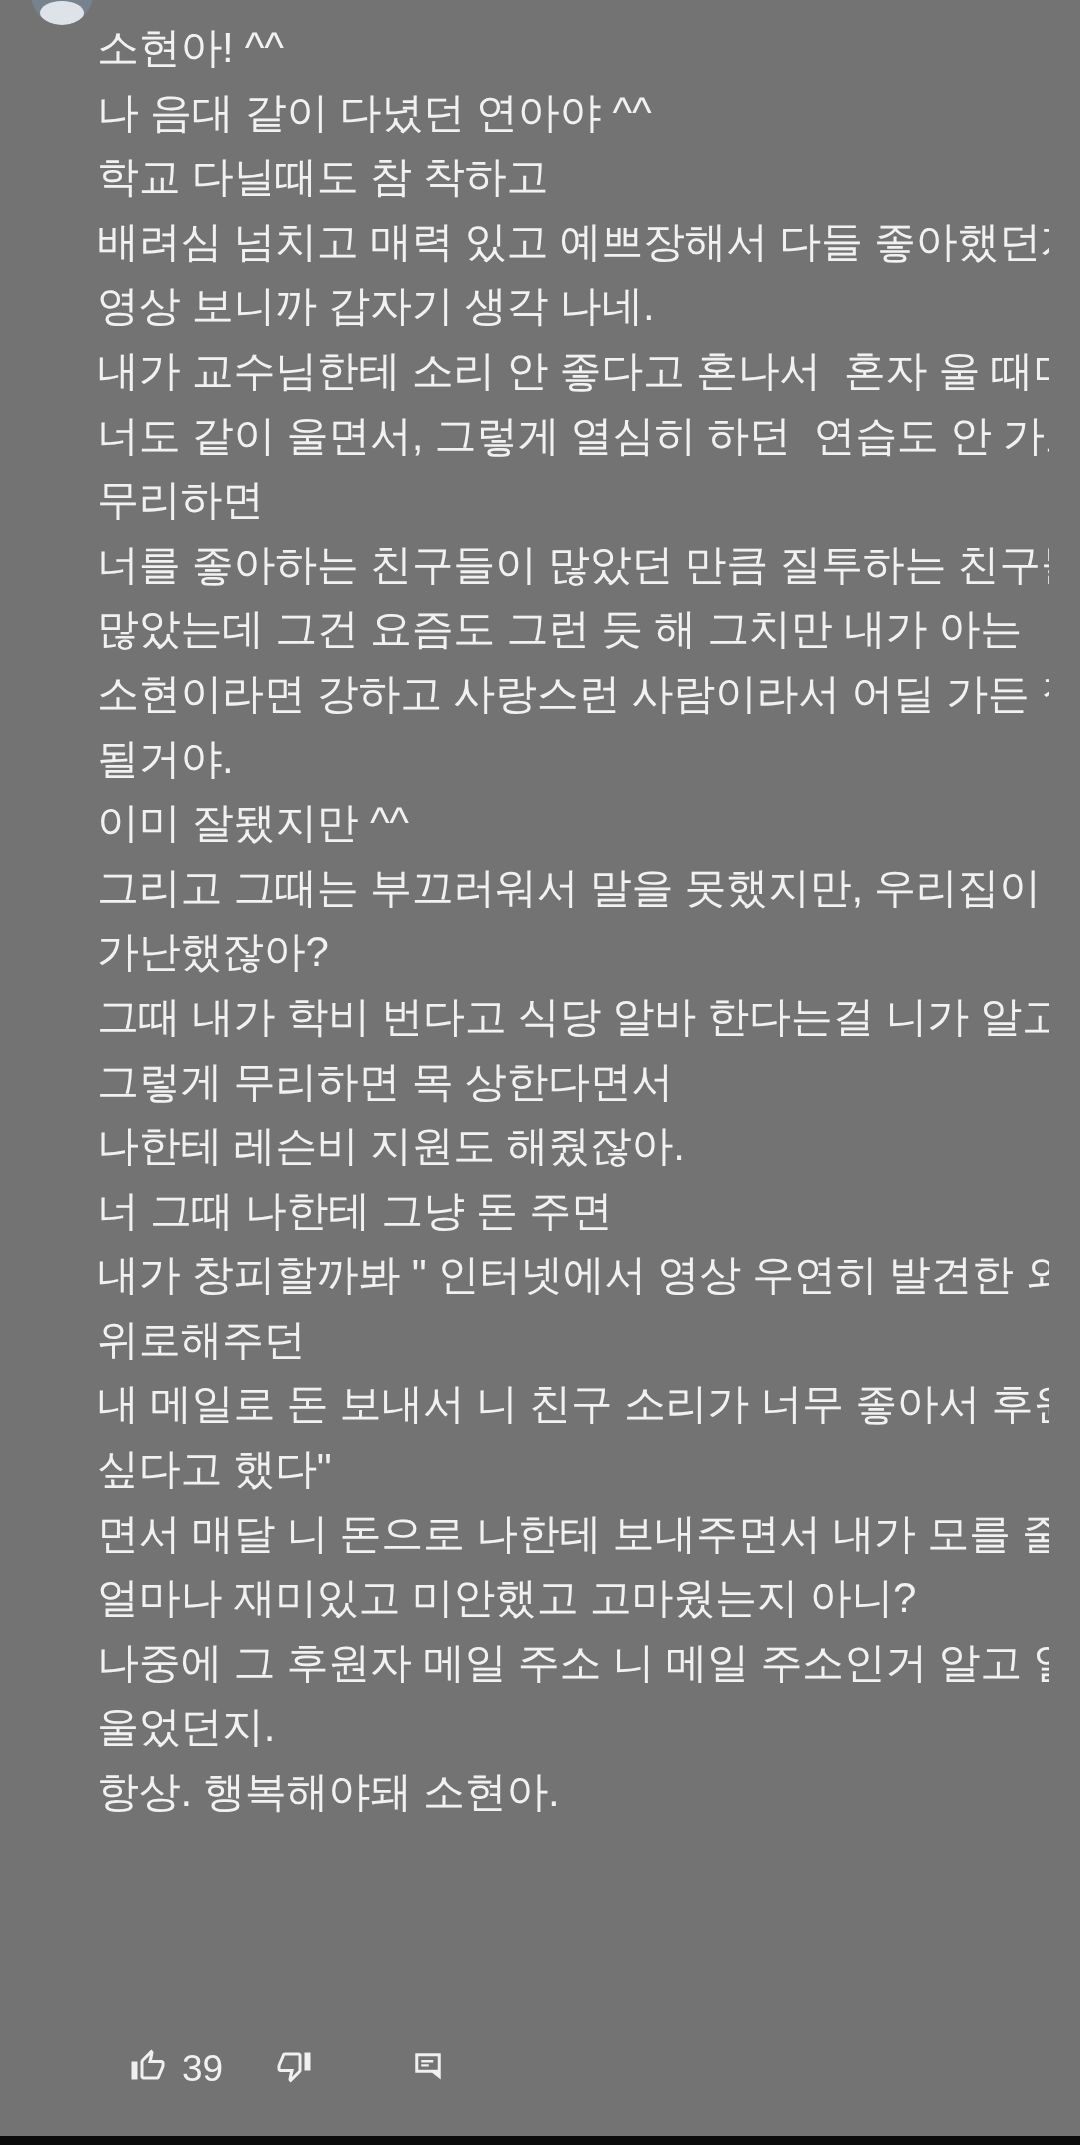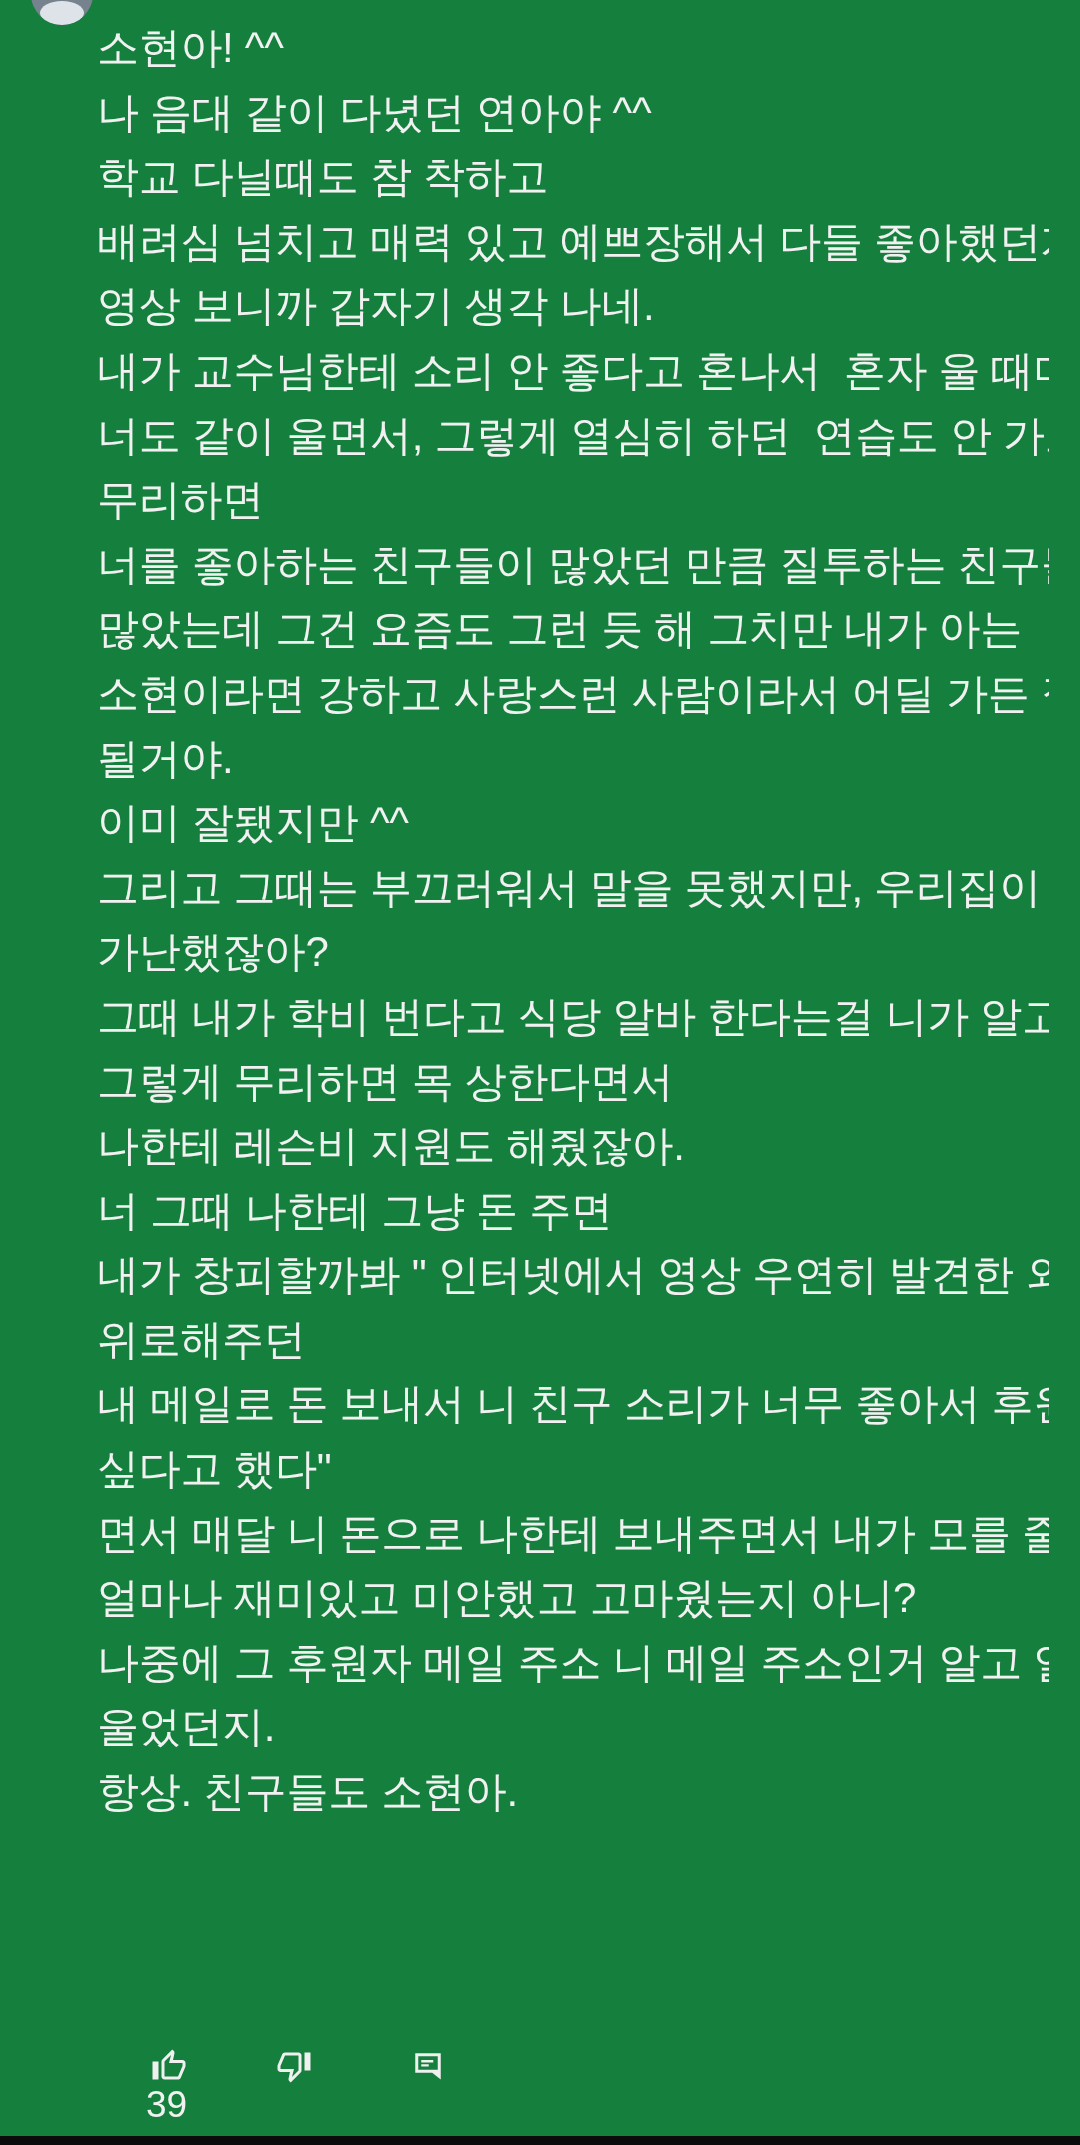--- a/index.html
+++ b/index.html
@@ -4,21 +4,21 @@
 <style>
   html, body {
     margin: 0;
     padding: 0;
     background: #262626;
   }
   .screen {
     position: relative;
     width: 1080px;
     height: 2145px;
-    background: #15803d;
+    background: #737373;
     overflow: hidden;
     font-family: "Liberation Sans", "DejaVu Sans", sans-serif;
   }
   .avatar {
     position: absolute;
     left: 31px;
     top: -37px;
     width: 62px;
     height: 62px;
     border-radius: 50%;
@@ -58,24 +58,23 @@
     height: 60px;
   }
   .action-btn {
     position: absolute;
     top: 0;
     background: none;
     border: none;
     padding: 0;
     margin: 0;
     display: flex;
-    align-items: flex-end;
+    align-items: flex-start;
     cursor: pointer;
     color: #F0F0F0;
-    flex-direction: column;
   }
   .action-btn svg {
     width: 36px;
     height: 36px;
     fill: #F0F0F0;
   }
   .like-btn    { left: 130px; }
   .dislike-btn { left: 276px; }
   .reply-btn   { left: 410px; }
   .like-count {
@@ -123,21 +122,21 @@
     <div class="comment-line">나한테 레슨비 지원도 해줬잖아.</div>
     <div class="comment-line">너 그때 나한테 그냥 돈 주면</div>
     <div class="comment-line">내가 창피할까봐 " 인터넷에서 영상 우연히 발견한 외국</div>
     <div class="comment-line">위로해주던</div>
     <div class="comment-line">내 메일로 돈 보내서 니 친구 소리가 너무 좋아서 후원하고</div>
     <div class="comment-line">싶다고 했다"</div>
     <div class="comment-line">면서 매달 니 돈으로 나한테 보내주면서 내가 모를 줄 아는</div>
     <div class="comment-line">얼마나 재미있고 미안했고 고마웠는지 아니?</div>
     <div class="comment-line">나중에 그 후원자 메일 주소 니 메일 주소인거 알고 얼마나</div>
     <div class="comment-line">울었던지.</div>
-    <div class="comment-line">항상. 친구들도 소현아.</div>
+    <div class="comment-line">항상. 행복해야돼 소현아.</div>
   </div>
 
   <div class="action-bar">
 
     <button class="action-btn like-btn">
       <svg viewBox="0 0 24 24">
         <path d="M9 21h9c.83 0 1.54-.5 1.84-1.22l3.02-7.05c.09-.23.14-.47.14-.73v-2c0-1.1-.9-2-2-2h-6.31l.95-4.57.03-.32c0-.41-.17-.79-.44-1.06L14.17 1 7.58 7.59C7.22 7.95 7 8.45 7 9v10c0 1.1.9 2 2 2zM9 9l4.34-4.34L12 10h9v2l-3 7H9V9zM1 9h4v12H1z"></path>
       </svg>
       <span class="like-count">39</span>
     </button>

